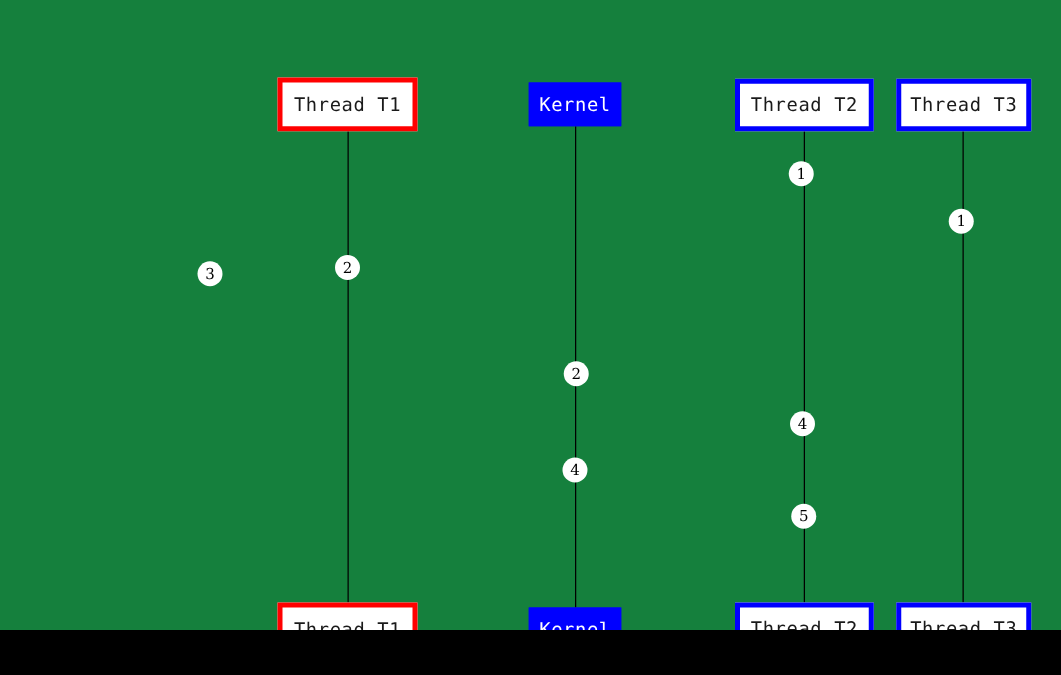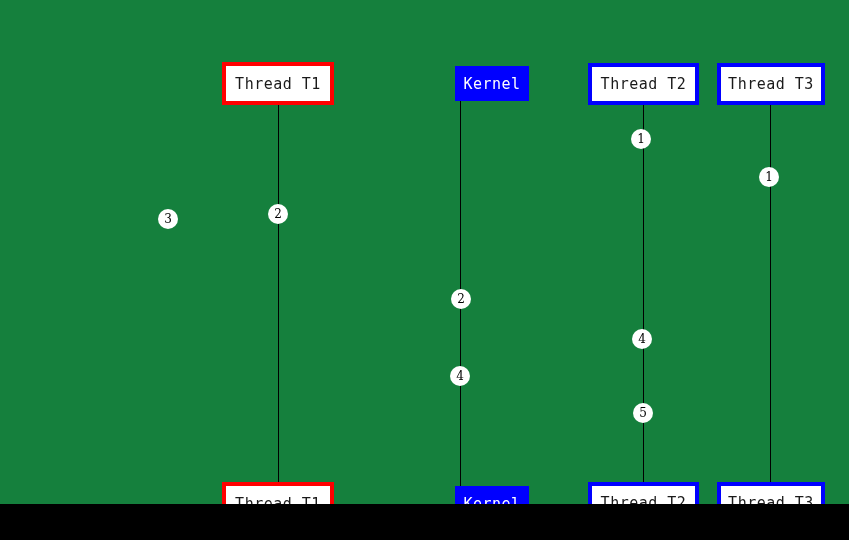--- a/index.html
+++ b/index.html
@@ -32,21 +32,20 @@
     white-space: nowrap;
   }
   .participant.outlined {
     background: #ffffff;
     color: #1a1a1a;
     border-style: solid;
   }
   .participant.filled {
     color: #ffffff;
     border-style: solid;
-    margin-left: 32px;
   }
   .seq-marker {
     position: absolute;
     width: 20px;
     height: 20px;
     border-radius: 50%;
     background: #ffffff;
     color: #000000;
     display: flex;
     align-items: center;

